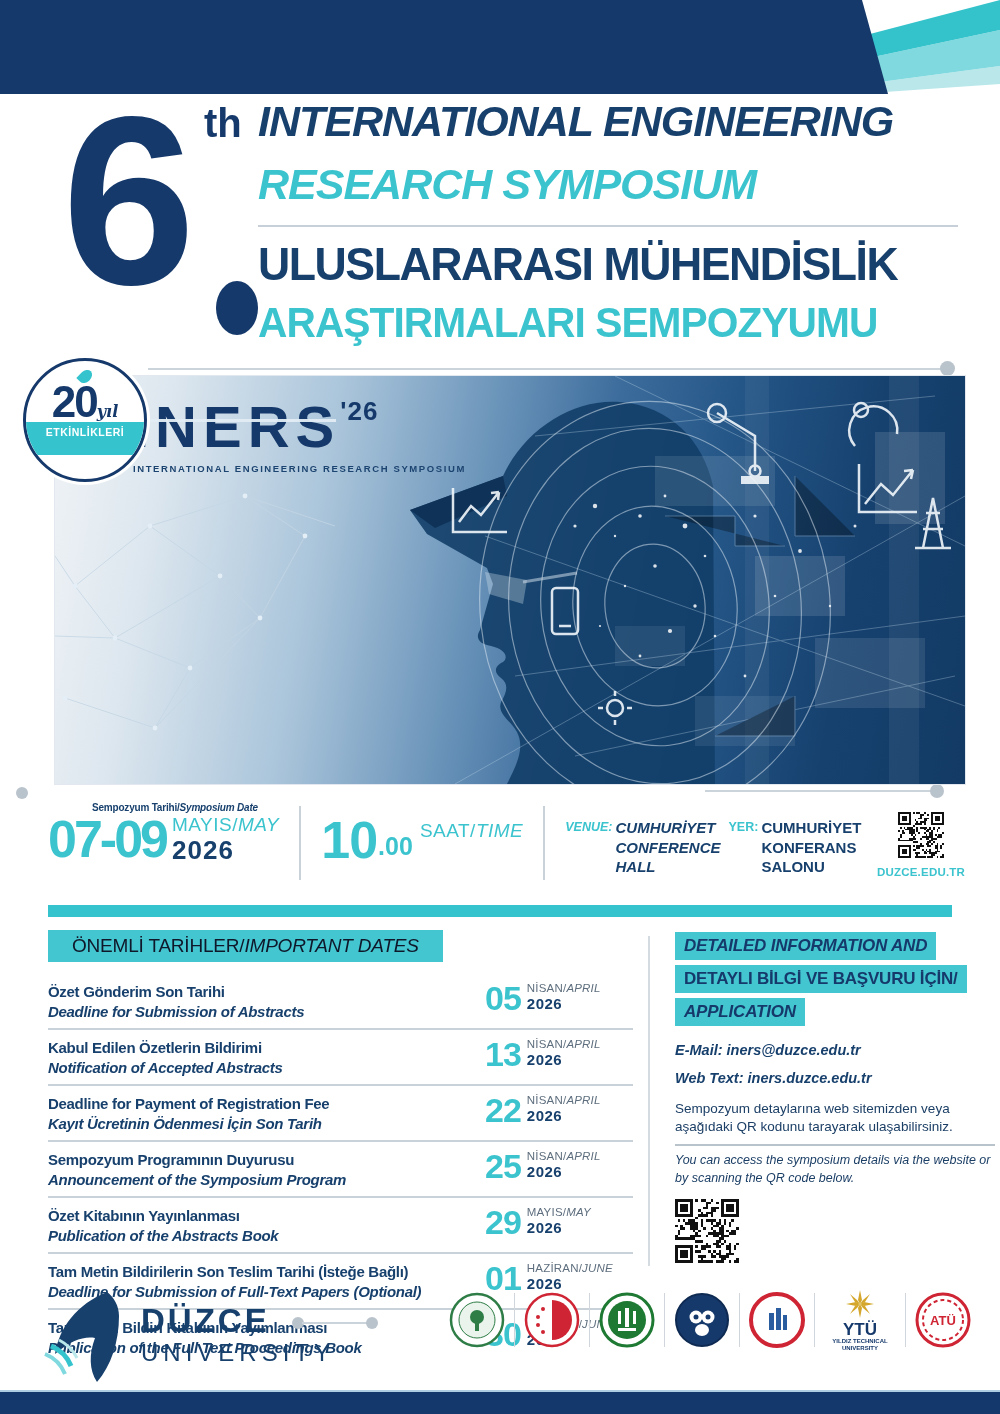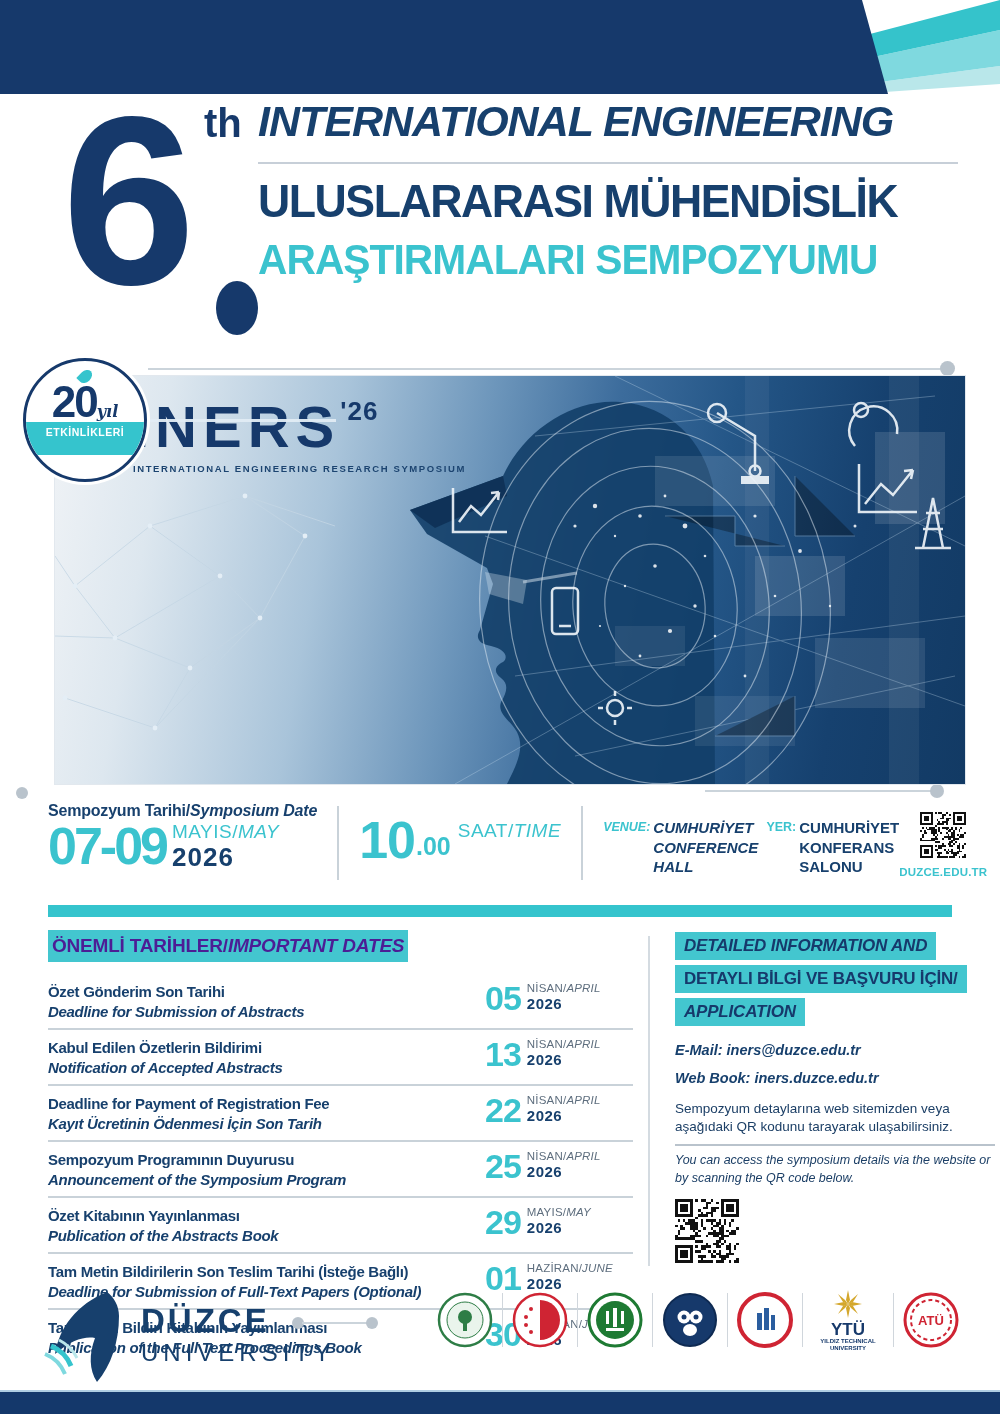--- a/index.html
+++ b/index.html
@@ -40,21 +40,21 @@
   
   .badge{position:absolute;left:-32px;top:-18px;width:118px;height:118px;background:#fff;border:3px solid #16396B;
     border-radius:50%;box-shadow:0 0 0 3px #fff;overflow:hidden;text-align:center;z-index:5;}
   .bflame{width:11px;height:15px;background:#35C4CD;border-radius:50% 50% 50% 0;transform:rotate(45deg);margin:8px auto 0;}
   .bnum{font-size:44px;font-weight:700;line-height:1;margin-top:-4px;letter-spacing:-2px;color:#16396B;}
   .byil{font-family:"DejaVu Serif",serif;font-style:italic;font-size:16px;letter-spacing:0;}
   .bribbon{position:absolute;left:-6px;right:-6px;bottom:24px;height:33px;background:#35C4CD;color:#fff;
     font-size:10.5px;font-weight:700;letter-spacing:.5px;line-height:21px;}
   
   #datebar{position:absolute;left:48px;top:802px;width:917px;height:96px;display:flex;align-items:flex-start;}
-  .db-label{font-size:16px;font-weight:700;color:#17406D;white-space:nowrap;letter-spacing:-.2px;}
+  .db-label{font-size:10px;font-weight:700;color:#17406D;white-space:nowrap;letter-spacing:-.2px;margin-left:44px;}
   .db-label i{font-style:italic;}
   .db-row{display:flex;align-items:flex-start;margin-top:2px;}
   .db-range{font-size:52px;font-weight:700;color:#3BC3CE;letter-spacing:-3px;line-height:.95;}
   .db-stack{margin-left:6px;line-height:1;}
   .db-mon{font-size:19px;color:#3BC3CE;letter-spacing:.5px;}
   .db-mon i{font-style:italic;}
   .db-year{font-size:26px;font-weight:700;color:#17406D;letter-spacing:1px;margin-top:3px;}
   .vdiv{width:2px;height:74px;background:#C9D2D9;margin:4px 20px 0 20px;flex:none;}
   .db-hour{font-size:52px;font-weight:700;color:#3BC3CE;line-height:.95;letter-spacing:-1px;}
   .db-min{font-size:25px;font-weight:700;color:#3BC3CE;align-self:flex-end;margin:0 0 4px 1px;}
@@ -65,21 +65,21 @@
   .vlab{font-size:12.5px;color:#3BC3CE;font-weight:700;margin-top:2px;}
   .vlab.it{font-style:italic;}
   .vval{font-size:15px;font-weight:700;color:#17406D;white-space:pre-line;line-height:1.3;margin-left:3px;}
   .vval.it{font-style:italic;}
   .qrcol{margin-left:auto;width:88px;text-align:center;padding-top:10px;}
   .qrcol svg{width:46px;height:46px;display:block;margin:0 auto;}
   .qrsite{font-size:11.5px;font-weight:700;color:#3BC3CE;margin-top:8px;letter-spacing:.2px;}
   #tealband{position:absolute;left:48px;top:905px;width:904px;height:12px;background:#35C4CD;}
   
   #main{position:absolute;left:48px;top:930px;width:917px;height:356px;}
-  .chip{display:inline-block;background:#43C6CF;color:#4c1d95;font-weight:700;font-size:19px;padding:5px 4px;letter-spacing:-.2px;}
+  .chip{display:inline-block;background:#43C6CF;color:#0f172a;font-weight:400;font-size:19px;padding:5px 24px;letter-spacing:-.2px;}
   .chip i{font-style:italic;}
   .rows{margin-top:12px;width:585px;}
   .drow{display:flex;align-items:flex-start;padding:8px 0 7px;}
   .drow + .drow{border-top:2px solid #C9D2D9;}
   .dtext{flex:1;padding-right:6px;}
   .l1{font-size:15px;font-weight:700;color:#17406D;line-height:1.3;letter-spacing:-.3px;}
   .l2{font-size:15px;font-weight:700;font-style:italic;color:#17406D;line-height:1.3;letter-spacing:-.3px;}
   .ddate{width:148px;display:flex;align-items:flex-start;flex:none;}
   .num{font-size:34px;font-weight:700;color:#3BC3CE;letter-spacing:-1px;line-height:.95;}
   .dstack{margin-left:6px;line-height:1.05;}
@@ -96,21 +96,21 @@
   .isep{height:2px;background:#B9C3CC;margin:8px 0 6px;}
   .inote-en{font-size:12.5px;font-style:italic;color:#1C3F66;line-height:1.4;}
   .iqr{margin-top:12px;}
   .iqr svg{width:64px;height:64px;display:block;}
   
   #footer{position:absolute;left:0;top:1284px;width:1000px;height:106px;}
   .duzce{position:absolute;left:35px;top:2px;display:flex;align-items:center;}
   .dz-text{margin-left:10px;}
   .dz1{font-size:33px;font-weight:700;letter-spacing:3px;color:#17406D;line-height:1;}
   .dz2{font-size:24px;font-weight:400;letter-spacing:5px;color:#17406D;line-height:1;margin-top:4px;}
-  .partners{position:absolute;left:428px;top:4px;right:8px;display:flex;align-items:center;}
+  .partners{position:absolute;left:428px;top:4px;right:8px;display:flex;align-items:center;justify-content:center;}
   .pwrap{width:74px;display:flex;flex-direction:column;align-items:center;justify-content:center;flex:none;}
   .psep{width:1px;height:54px;background:#D0D6DC;flex:none;}
   #footline{position:absolute;left:0;top:1390px;width:1000px;height:2px;background:#AFCDE2;}
   #footbar{position:absolute;left:0;top:1392px;width:1000px;height:22px;background:#14386B;}
   svg text{font-family:"Liberation Sans",sans-serif;}
 </style>
 </head>
 <body>
 
 <div id="banner">
@@ -119,20 +119,21 @@
   <div class="s-dark"></div>
   <div class="s-navy"></div>
 </div>
 
 <div id="titleblock">
   <div class="big6">6</div>
   <div class="bigdot"></div>
   <div class="th">th</div>
   <div class="titles">
     <div class="t-en1">INTERNATIONAL ENGINEERING</div>
+    <div class="t-en2">RESEARCH SYMPOSIUM</div>
     <div class="t-rule"></div>
     <div class="t-tr1">ULUSLARARASI MÜHENDİSLİK</div>
     <div class="t-tr2">ARAŞTIRMALARI SEMPOZYUMU</div>
   </div>
 </div>
 
 <div class="cline" style="top:368px;left:148px;width:794px;"></div>
 <div class="cdot" style="top:361px;left:940px;width:15px;height:15px;"></div>
 <div class="cdot" style="top:787px;left:16px;width:12px;height:12px;"></div>
 <div class="cline" style="top:790px;left:705px;width:228px;"></div>
@@ -576,21 +577,21 @@
           </div>
       </div>
     </div>
   </div>
   <div class="coldiv"></div>
   <div class="info">
     <div class="ichip it">DETAILED INFORMATION AND</div>
     <div class="ichip">DETAYLI BİLGİ VE BAŞVURU İÇİN/</div>
     <div class="ichip it">APPLICATION</div>
     <div class="iemail">E-Mail: iners@duzce.edu.tr</div>
-    <div class="iweb">Web Book: iners.duzce.edu.tr</div>
+    <div class="iweb">Web Text: iners.duzce.edu.tr</div>
     <div class="inote-tr">Sempozyum detaylarına web sitemizden veya aşağıdaki QR kodunu tarayarak ulaşabilirsiniz.</div>
     <div class="isep"></div>
     <div class="inote-en">You can access the symposium details via the website or by scanning the QR code below.</div>
     <div class="iqr">
         <svg class="qr" viewBox="0 0 25 25" fill="#111" shape-rendering="crispEdges">
           <rect x="0" y="0" width="7" height="1"></rect>
           <rect x="0" y="6" width="7" height="1"></rect>
           <rect x="0" y="0" width="1" height="7"></rect>
           <rect x="6" y="0" width="1" height="7"></rect>
           <rect x="2" y="2" width="3" height="3"></rect>

